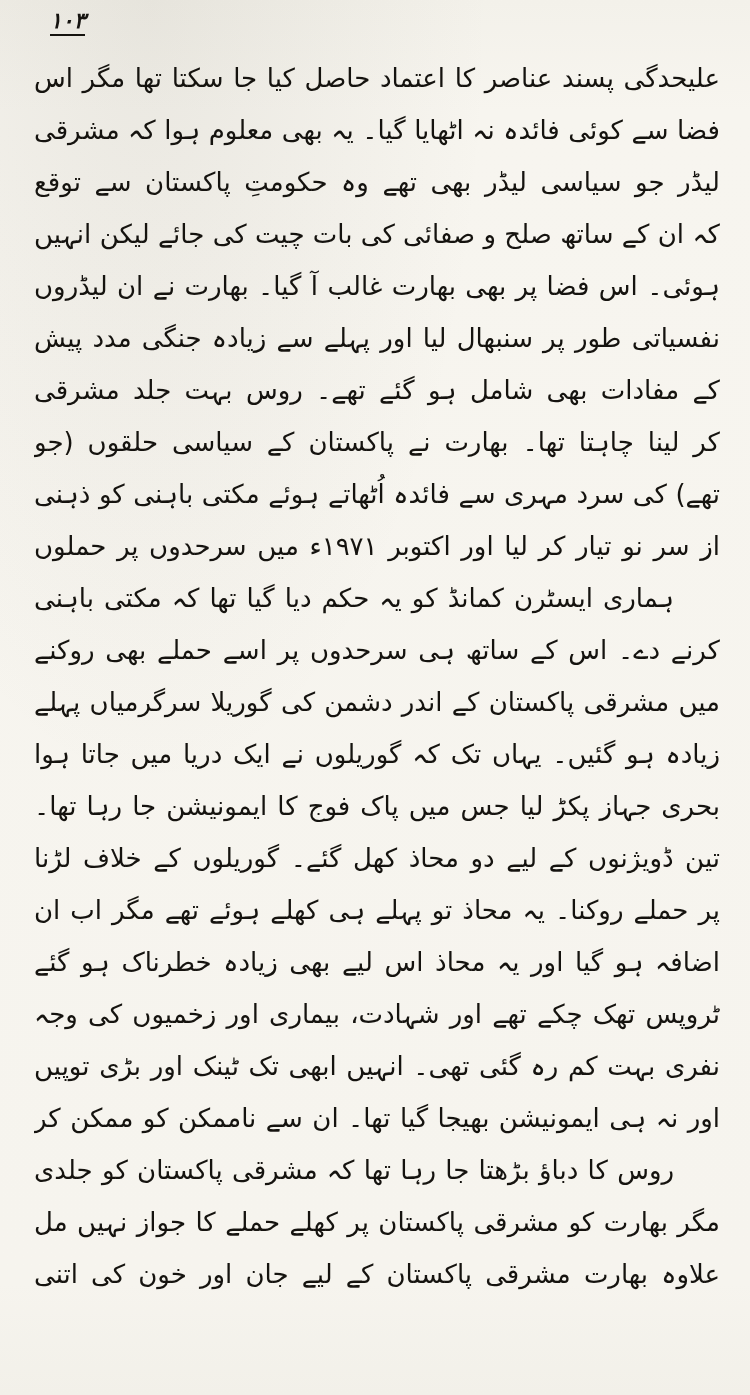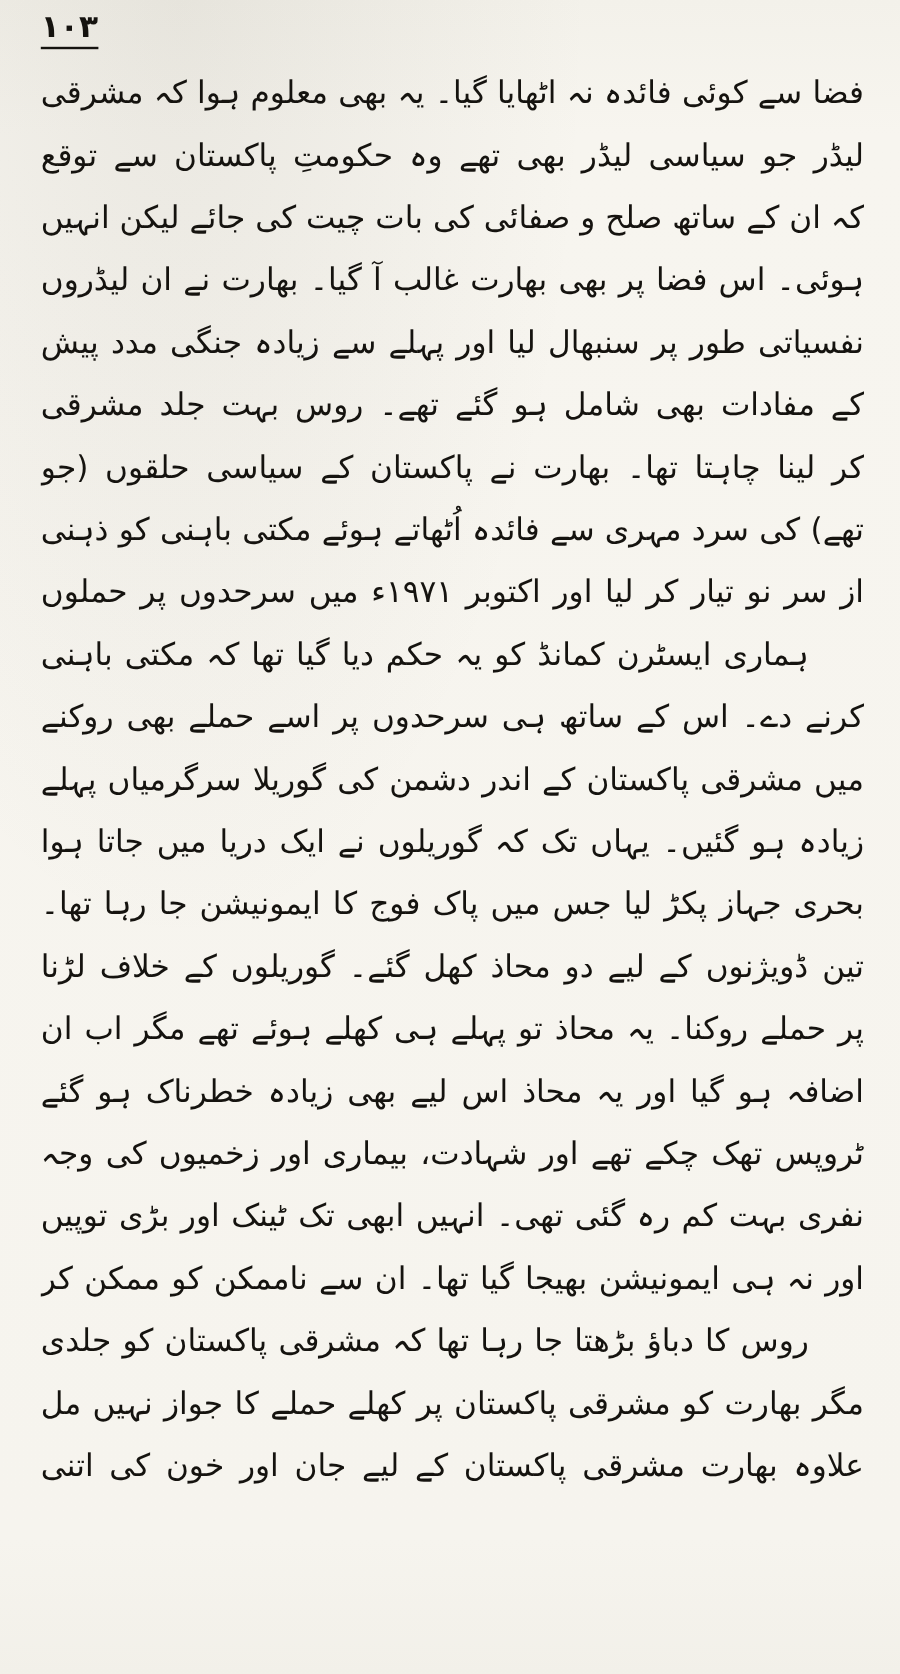--- a/index.html
+++ b/index.html
@@ -15,27 +15,28 @@
     background:
       radial-gradient(ellipse at 20% 0%, rgba(120,115,100,0.10), rgba(0,0,0,0) 40%),
       linear-gradient(180deg, #f3f1ea 0%, #f7f5ef 8%, #f6f4ee 92%, #f2f0e9 100%);
     overflow: hidden;
     font-family: "DejaVu Sans", sans-serif;
     color: #15130f;
   }
   .page-number {
     position: absolute;
     top: 8px;
-    left: 34px;
-    font-size: 26px;
+    left: 50px;
+    font-size: 22px;
     font-weight: bold;
     direction: rtl;
     letter-spacing: 1px;
     border-bottom: 2px solid #15130f;
     padding-bottom: 1px;
+    font-style: italic;
   }
   .text-block {
     position: absolute;
     top: 52px;
     right: 30px;
     left: 34px;
     direction: rtl;
     font-size: 26px;
     line-height: 52px;
     font-weight: 500;
@@ -60,20 +61,21 @@
   }
 </style>
 </head>
 <body>
 
 <div class="page">
   <div class="page-number">۱۰۳</div>
 
   <div class="text-block">
       <div class="para">
+        <div class="line">علیحدگی پسند عناصر کا اعتماد حاصل کیا جا سکتا تھا مگر اس</div>
         <div class="line">فضا سے کوئی فائدہ نہ اٹھایا گیا۔ یہ بھی معلوم ہوا کہ مشرقی پاکستان کے بعض</div>
         <div class="line">لیڈر جو سیاسی لیڈر بھی تھے وہ حکومتِ پاکستان سے توقع رکھتے تھے</div>
         <div class="line">کہ ان کے ساتھ صلح و صفائی کی بات چیت کی جائے لیکن انہیں مایوسی</div>
         <div class="line">ہوئی۔ اس فضا پر بھی بھارت غالب آ گیا۔ بھارت نے ان لیڈروں کو</div>
         <div class="line">نفسیاتی طور پر سنبھال لیا اور پہلے سے زیادہ جنگی مدد پیش کی۔ اب تو روس</div>
         <div class="line">کے مفادات بھی شامل ہو گئے تھے۔ روس بہت جلد مشرقی پاکستان کو فتح</div>
         <div class="line">کر لینا چاہتا تھا۔ بھارت نے پاکستان کے سیاسی حلقوں (جو دراصل فوجی</div>
         <div class="line">تھے) کی سرد مہری سے فائدہ اُٹھاتے ہوئے مکتی باہنی کو ذہنی طور پر</div>
         <div class="line">از سر نو تیار کر لیا اور اکتوبر ۱۹۷۱ء میں سرحدوں پر حملوں میں اضافہ کر دیا۔</div>
       </div>

